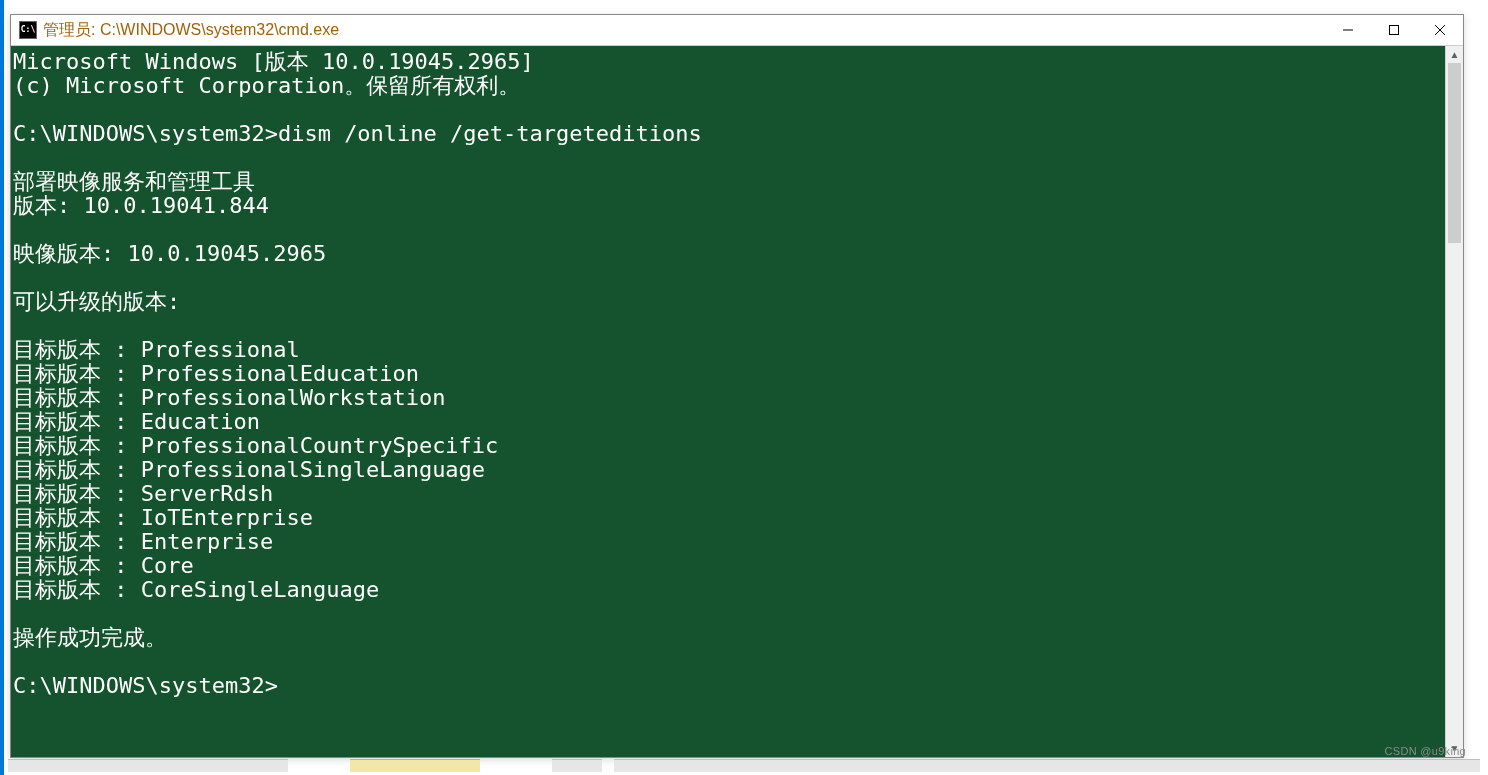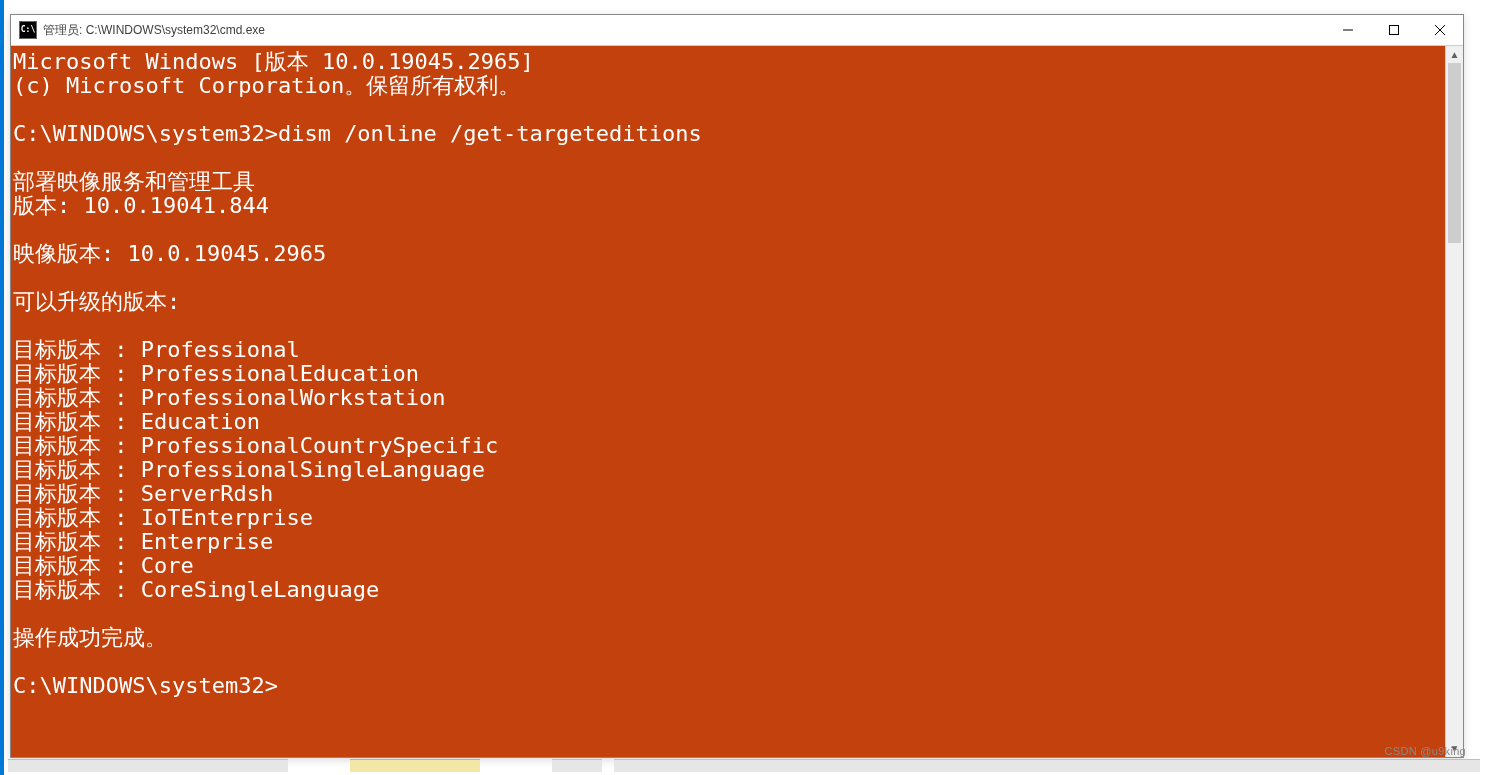--- a/index.html
+++ b/index.html
@@ -1,26 +1,26 @@
 <!DOCTYPE html>
 <html><head>
 <meta charset="utf-8">
 <style>
   html,body{margin:0;padding:0;width:1488px;height:775px;background:#ffffff;font-family:"Segoe UI",Tahoma,sans-serif;overflow:hidden}
   .browser-edge{position:absolute;left:0;top:0;bottom:0;width:4px;background:#0078d7}
   .page-bg{position:absolute;left:4px;right:0;top:0;bottom:0;background:#ffffff}
   .cmd-window{position:absolute;left:10px;top:14px;width:1452px;height:742px;background:#000;border:1px solid #888;box-shadow:0 2px 8px rgba(0,0,0,.15)}
   .titlebar{height:30px;background:#fff;display:flex;align-items:center;border-bottom:1px solid #ccc}
   .title-icon{width:16px;height:16px;margin:0 6px 0 8px;display:inline-flex;align-items:center;justify-content:center;background:#000;color:#fff;font:700 8px/1 Consolas,monospace;border:1px solid #666}
-  .title-text{font-size:12px;color:#404040;flex:0 0 auto}
+  .title-text{font-size:16px;color:#a16207;flex:0 0 auto}
   .title-spacer{flex:1 1 auto}
   .title-btn{width:46px;height:30px;display:flex;align-items:center;justify-content:center;color:#000}
   .title-btn svg{width:10px;height:10px;stroke:currentColor;stroke-width:1;fill:none}
   .console-wrap{position:absolute;left:0;right:0;top:31px;bottom:0;display:flex}
-  .console{flex:1 1 auto;background:#c2410c;color:#fff;font:22px/24px "NSimSun","SimSun","Consolas",monospace;white-space:pre;padding:4px 11px 0 2px;overflow:hidden}
+  .console{flex:1 1 auto;background:#14532d;color:#fff;font:22px/24px "NSimSun","SimSun","Consolas",monospace;white-space:pre;padding:4px 11px 0 2px;overflow:hidden}
   .vscroll{width:17px;background:#f0f0f0;border-left:1px solid #d0d0d0;position:relative}
   .vscroll .arrow{position:absolute;left:0;right:0;height:17px;display:flex;align-items:center;justify-content:center;color:#606060;font-size:10px}
   .vscroll .arrow.up{top:0}
   .vscroll .arrow.down{bottom:0}
   .vscroll .thumb{position:absolute;left:2px;right:2px;top:17px;height:180px;background:#cdcdcd}
   .watermark{position:absolute;right:22px;bottom:18px;color:#8a8a8a;font:11px/1 Arial,sans-serif;letter-spacing:.3px;pointer-events:none}
   .taskbar-fragments{position:absolute;left:8px;right:8px;bottom:0;height:16px;display:flex;gap:12px}
   .tbf{height:12px;background:#e6e6e6;border-top:1px solid #bfbfbf}
   .tbf.a{width:280px}
   .tbf.b{width:130px;background:#f2e7a7;border-top-color:#ccb84a;margin-left:50px}

